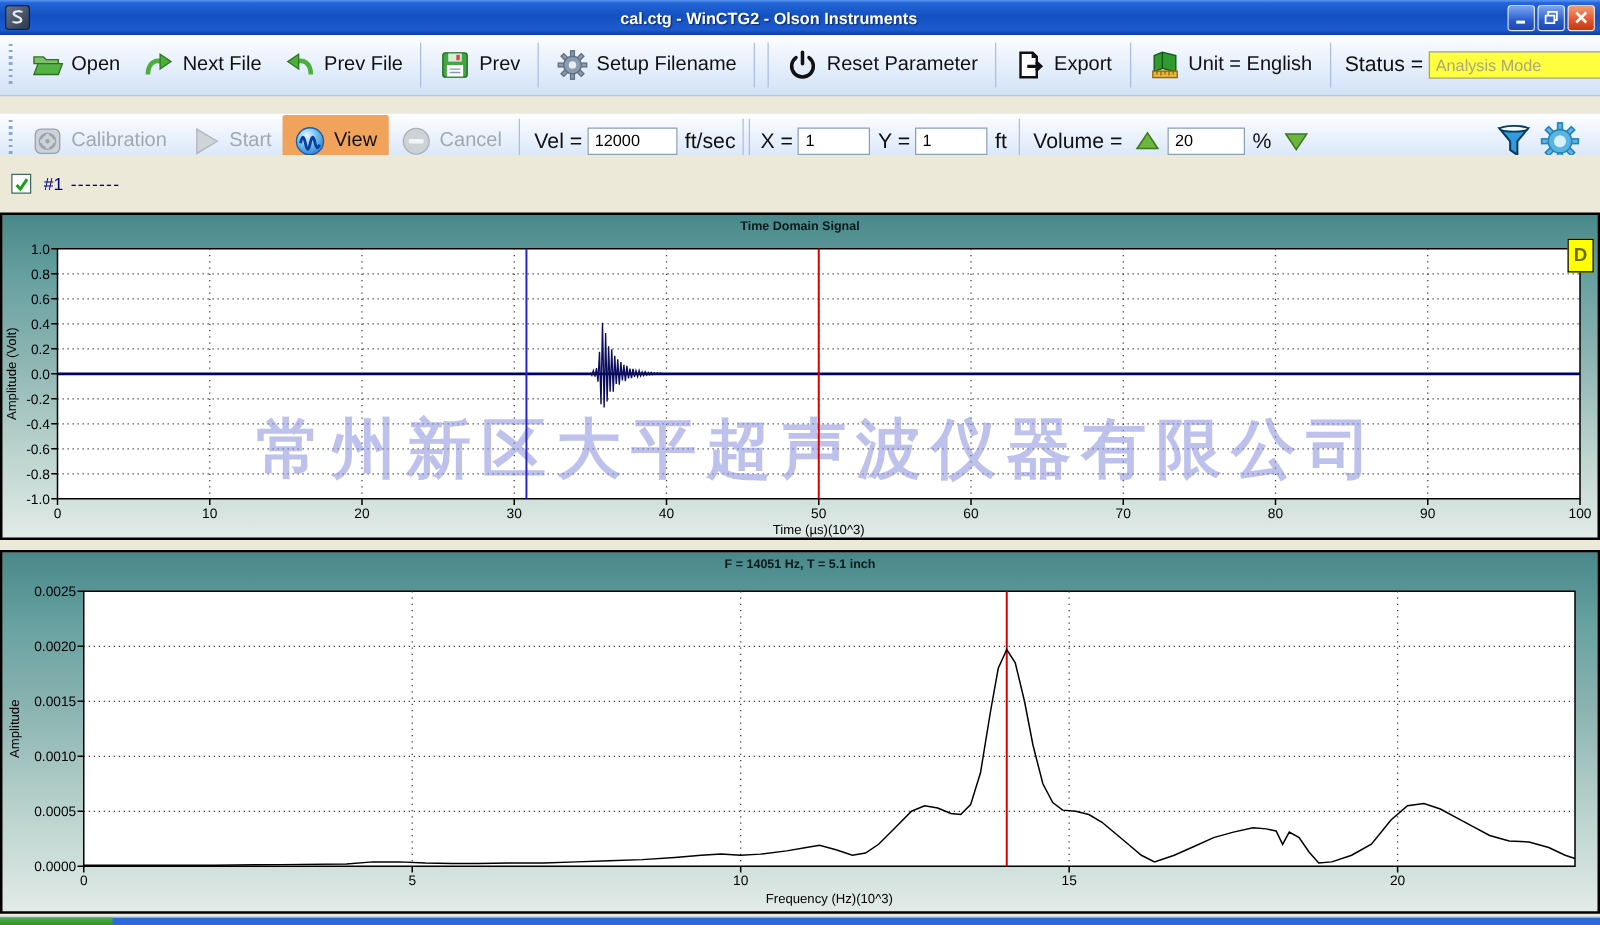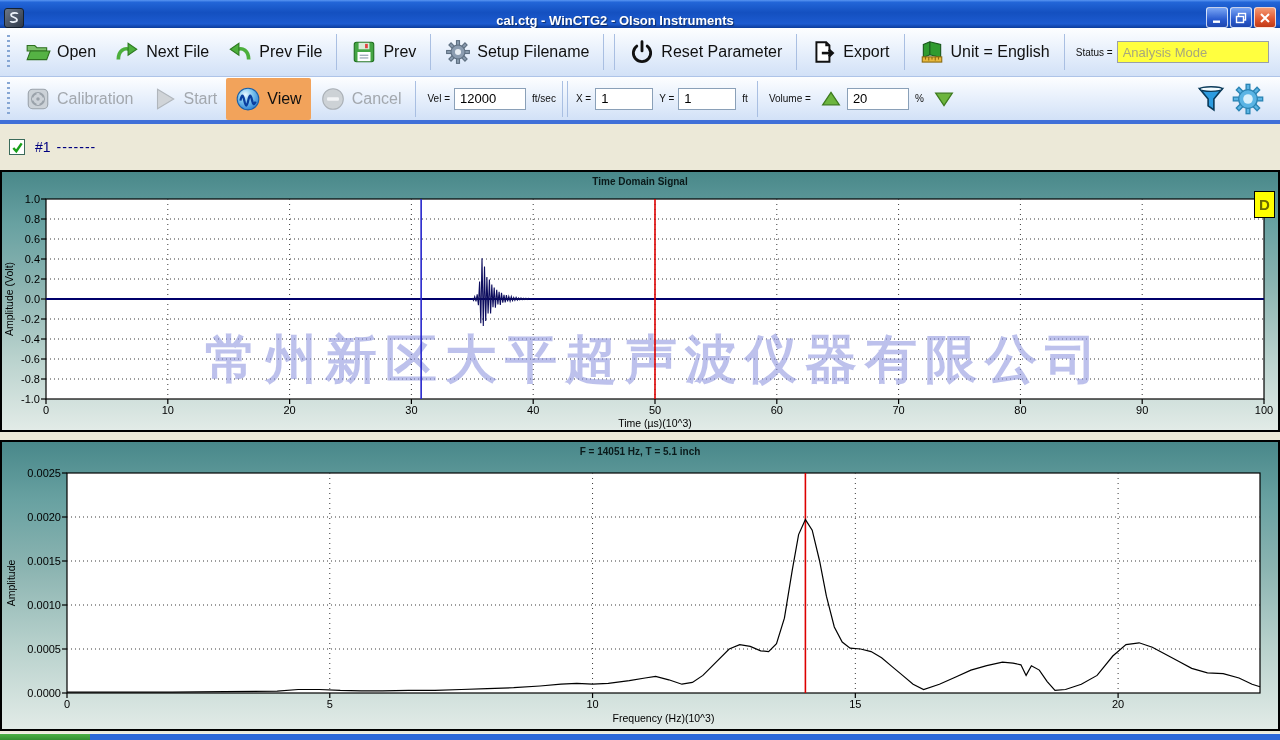--- a/index.html
+++ b/index.html
@@ -3,47 +3,47 @@
 <meta charset="utf-8">
 <style>
   * { margin:0; padding:0; box-sizing:border-box; }
   html,body { width:1280px; height:740px; overflow:hidden; }
   body { font-family:"Liberation Sans", sans-serif; background:#ece9d8; position:relative; }
   .window { position:absolute; inset:0; }
 
   
   .titlebar { position:absolute; left:0; top:0; width:1280px; height:28px;
     background:linear-gradient(180deg,#5a96f2 0%,#2366d8 8%,#1450c0 45%,#1d5bd0 85%,#0c3c9c 100%);
-    display:flex; align-items:flex-end; padding:0 4px; }
+    display:flex; align-items:center; padding:0 4px; }
   .app-icon { width:20px; height:20px; border-radius:3px; background:linear-gradient(135deg,#6a7688,#2e3848);
     border:1px solid #14202e; display:flex; align-items:center; justify-content:center; flex:0 0 auto; }
   .title-text { flex:1; text-align:center; color:#fff; font-weight:bold; font-size:13px;
     text-shadow:1px 1px 1px rgba(0,0,0,.5); }
   .win-btns { display:flex; gap:2px; flex:0 0 auto; }
   .win-btn { width:22px; height:21px; border-radius:3px; border:1px solid rgba(255,255,255,.75);
     background:linear-gradient(180deg,#7aa6f4,#2a5cd0 60%,#1e46ae); display:flex; align-items:center; justify-content:center; }
   .win-btn.close { background:linear-gradient(180deg,#f49a74,#e0552e 60%,#c03a16); }
 
   
   .toolbar { position:absolute; left:0; width:1280px;
     background:linear-gradient(180deg,#fdfeff 0%,#e9f1fc 45%,#d2e1f7 100%);
     display:flex; align-items:center; }
   .toolbar1 { top:28px; height:49px; border-bottom:1px solid #aec4e8; padding:0 6px; }
-  .toolbar2 { top:77px; height:47px; border-bottom:4px solid #4070d8; padding:0 6px;justify-content:flex-end; }
+  .toolbar2 { top:91px; height:47px; border-bottom:4px solid #4070d8; padding:0 6px;justify-content:flex-end; }
   .grip { width:3px; height:34px; margin:0 6px 0 1px;
     background:repeating-linear-gradient(180deg,#87a7d4 0 2px,transparent 2px 5px); flex:0 0 auto; }
   .tb-item { display:flex; align-items:center; gap:6px; padding:4px 9px; height:42px; cursor:default;
     white-space:nowrap; flex:0 0 auto; }
   .tb-item span { font-size:16px; color:#101010; }
   .tb-item.disabled span { color:#a3a8ae; }
   .tb-item.active { background:#f2a35b; border-radius:2px; height:42px; }
   .sep { width:1px; height:36px; background:#a9bfe2; margin:0 5px; flex:0 0 auto; }
   .sep.thin { margin:0 2px; }
   .spacer { flex:1; }
-  .fld-label { font-size:10px; color:#101010; margin:0 4px 0 6px; white-space:nowrap; }
+  .fld-label { font-size:17px; color:#101010; margin:0 4px 0 6px; white-space:nowrap; }
   .fld { height:22px; border:1px solid #8aa0b8; background:#fff; font-family:"Liberation Sans",sans-serif;
     font-size:13px; padding:0 5px; color:#000; }
   .fld.vel { width:72px; }
   .fld.xy { width:58px; }
   .fld.vol { width:62px; }
   .fld.status { width:152px; background:#ffff3f; color:#a8a87c; border:1px solid #9aa0a8; }
   .tri-btn { display:flex; align-items:center; margin:0 6px; }
 
   
   .channel-row { position:absolute; left:0; top:124px; width:1280px; height:46px; background:#ece9d8;

